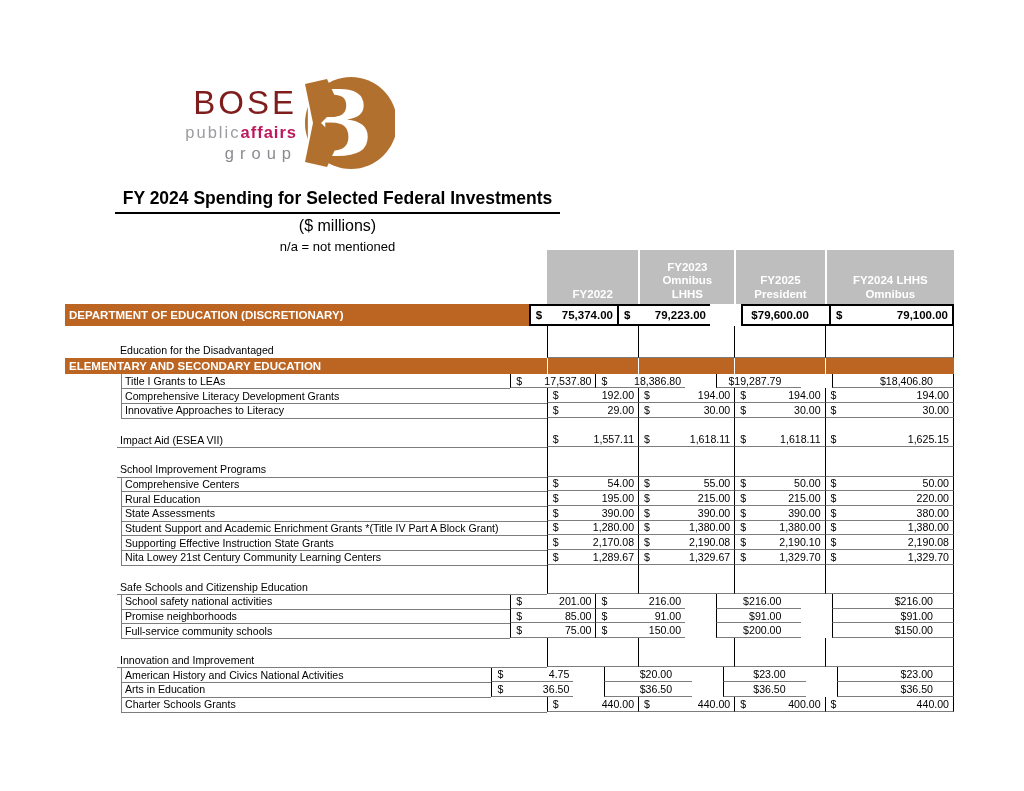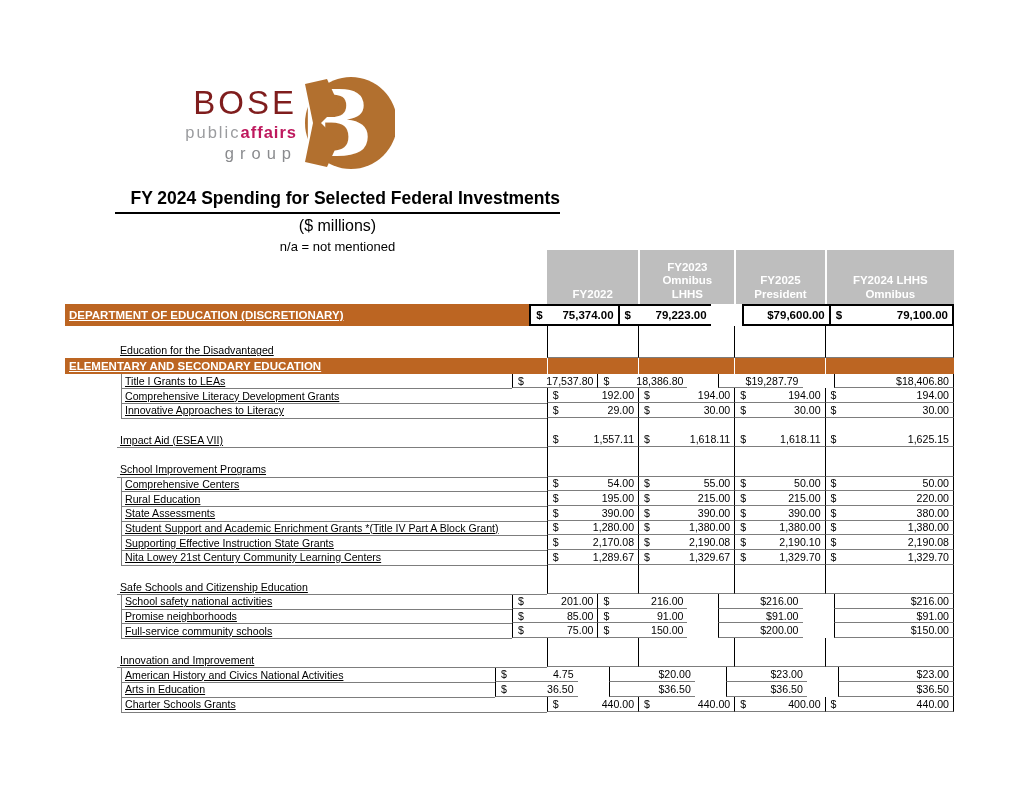--- a/index.html
+++ b/index.html
@@ -10,28 +10,28 @@
   .logo-text{position:absolute;left:140px;top:86px;width:157px;text-align:right;}
   .logo-bose{font-size:33px;line-height:1;color:#7f1d1d;letter-spacing:3px;}
   .logo-line2{font-size:16.5px;line-height:1;margin-top:5px;}
   .l-public{color:#9b9c9f;letter-spacing:2px;}
   .l-affairs{color:#be185d;font-weight:bold;letter-spacing:1px;}
   .logo-group{font-size:16.5px;line-height:1;margin-top:4px;color:#8a8b8e;letter-spacing:6px;}
   .logo-mark{position:absolute;left:299px;top:76px;}
 
   
   .titleblock{position:absolute;left:115px;top:188px;width:445px;text-align:center;}
-  .title{font-size:17.5px;font-weight:bold;padding-bottom:3px;border-bottom:2px solid #000;text-align:right;}
+  .title{font-size:17.5px;font-weight:bold;padding-bottom:3px;border-bottom:2px solid #000;}
   .subtitle{font-size:16px;margin-top:3px;}
   .note{font-size:13px;margin-top:4px;}
 
   
   .table{position:absolute;left:65px;top:250px;width:889px;}
   .trow{display:flex;width:100%;}
-  .lcell{width:492px;position:relative;box-sizing:border-box;text-decoration:underline;}
+  .lcell{width:492px;position:relative;box-sizing:border-box;}
   .vc{box-sizing:border-box;display:flex;align-items:center;overflow:hidden;}
   .c0{width:93px;}.c1{width:98px;}.c2{width:92px;}.c3{width:132px;}
 
   
   .hrow{height:54px;}
   .hcell{background:var(--gray);color:#fff;font-weight:bold;font-size:11.5px;line-height:1.2;
          align-items:flex-end;justify-content:center;text-align:center;white-space:pre-line;
          padding-bottom:2px;}
   .hcell + .hcell{border-left:2px solid #fff;}
 
@@ -58,21 +58,21 @@
   .brow{height:14.7px;font-size:10.6px;}
   .bcell{border-left:1px solid #000;background:#fff;}
   .bcell:last-child{border-right:1px solid #000;}
   .hb{border-bottom:1px solid #7d7d7d;}
   .linner{height:100%;display:flex;align-items:center;white-space:nowrap;padding-left:3px;}
   .linner.category{margin-left:52px;border-bottom:1px solid #7d7d7d;}
   .linner.program{margin-left:56px;border-bottom:1px solid #7d7d7d;border-left:1px solid #7d7d7d;}
 
   
   .acct{justify-content:space-between;padding:0 4px 0 5px;}
-  .curr{justify-content:flex-end;padding-right:4px;margin-left:31px;}
+  .curr{justify-content:flex-end;padding-right:20px;margin-left:31px;}
 </style>
 </head>
 <body>
 
 <div class="page">
 
   <div class="logo-text">
     <div class="logo-bose">BOSE</div>
     <div class="logo-line2"><span class="l-public">public</span><span class="l-affairs">affairs</span></div>
     <div class="logo-group">group</div>

